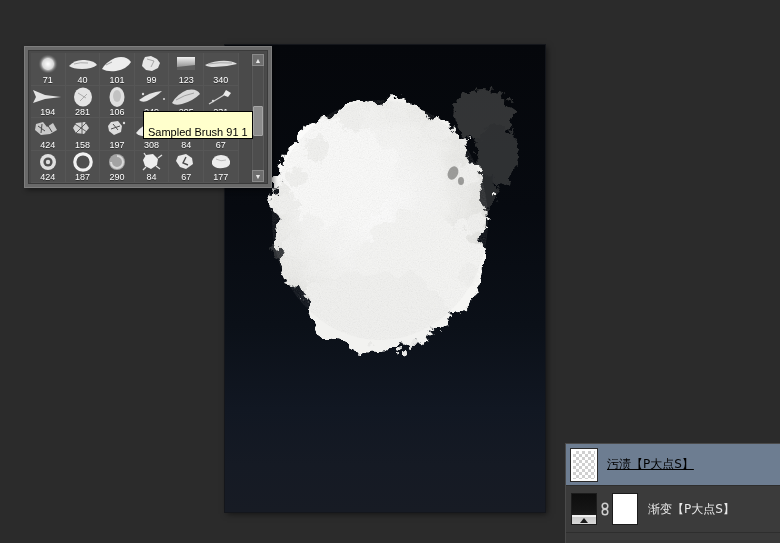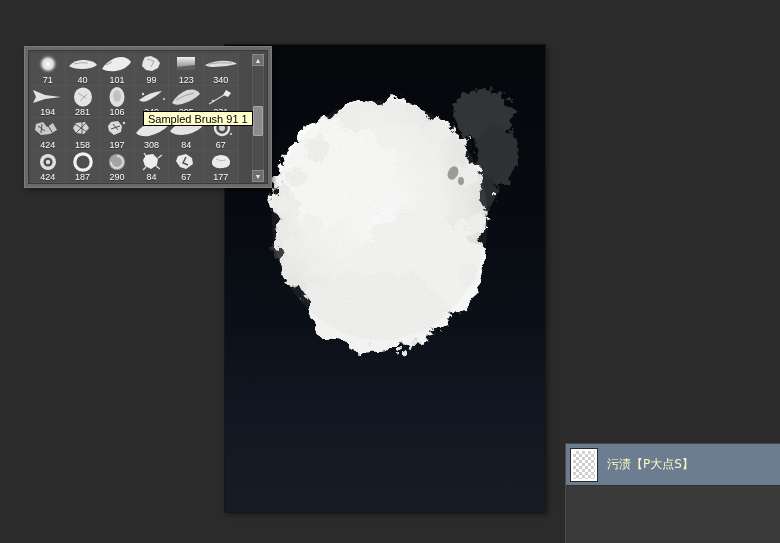--- a/index.html
+++ b/index.html
@@ -163,21 +163,21 @@
     height: 106px;
     background: #4d4d4d;
   }
 
   
   #brush-tooltip {
     position: absolute;
     left: 143px;
     top: 111px;
     height: 15px;
-    padding: 0 4px;
+    padding: 13px 4px;
     background: #ffffcc;
     border: 1px solid #000000;
     color: #000000;
     font-size: 11px;
     line-height: 15px;
     white-space: nowrap;
     z-index: 40;
     box-sizing: border-box;
   }
 
@@ -275,21 +275,21 @@
     border: 1px solid #1c1c1c;
     background: #ffffff;
   }
   .layer-name {
     margin-left: 10px;
     font-size: 12px;
     color: #e8e8e8;
     font-family: "DejaVu Sans", "Liberation Sans", sans-serif;
     white-space: nowrap;
   }
-  #layer-row-stain .layer-name { color: #fef9c3; }
+  #layer-row-stain .layer-name { color: #000000; text-decoration: underline; }
 </style>
 </head>
 <body>
 
 <div id="app-background"></div>
 
 <div id="canvas-document">
   <div id="canvas-gradient-layer"></div>
   <div id="canvas-stain-layer">
     <svg class="stain-svg" width="320" height="467" viewBox="0 0 320 467">
@@ -632,14 +632,32 @@
 
   <div class="layer-row" id="layer-row-stain">
     <div class="layer-thumb-wrap">
       <div class="layer-thumb selected-thumb">
         <div class="checker"></div>
       </div>
     </div>
     <div class="layer-name">污渍【P大点S】</div>
   </div>
 
+  <div class="layer-row" id="layer-row-gradient">
+    <div class="layer-thumb-wrap">
+      <div class="layer-thumb">
+        <div class="grad-thumb-inner">
+          <div class="grad-thumb-bar"></div>
+          <div class="grad-thumb-marker"></div>
+        </div>
+      </div>
+      <div class="link-icon">
+        <svg width="10" height="14" viewBox="0 0 10 14">
+          <rect x="2.2" y="1.2" width="5.6" height="5.6" rx="2.8" fill="none" stroke="#cfcfcf" stroke-width="1.5"></rect>
+          <rect x="2.2" y="7.2" width="5.6" height="5.6" rx="2.8" fill="none" stroke="#cfcfcf" stroke-width="1.5"></rect>
+        </svg>
+      </div>
+      <div class="mask-thumb"></div>
+    </div>
+    <div class="layer-name">渐变【P大点S】</div>
+  </div>
 
 </div>
 
 </body></html>

